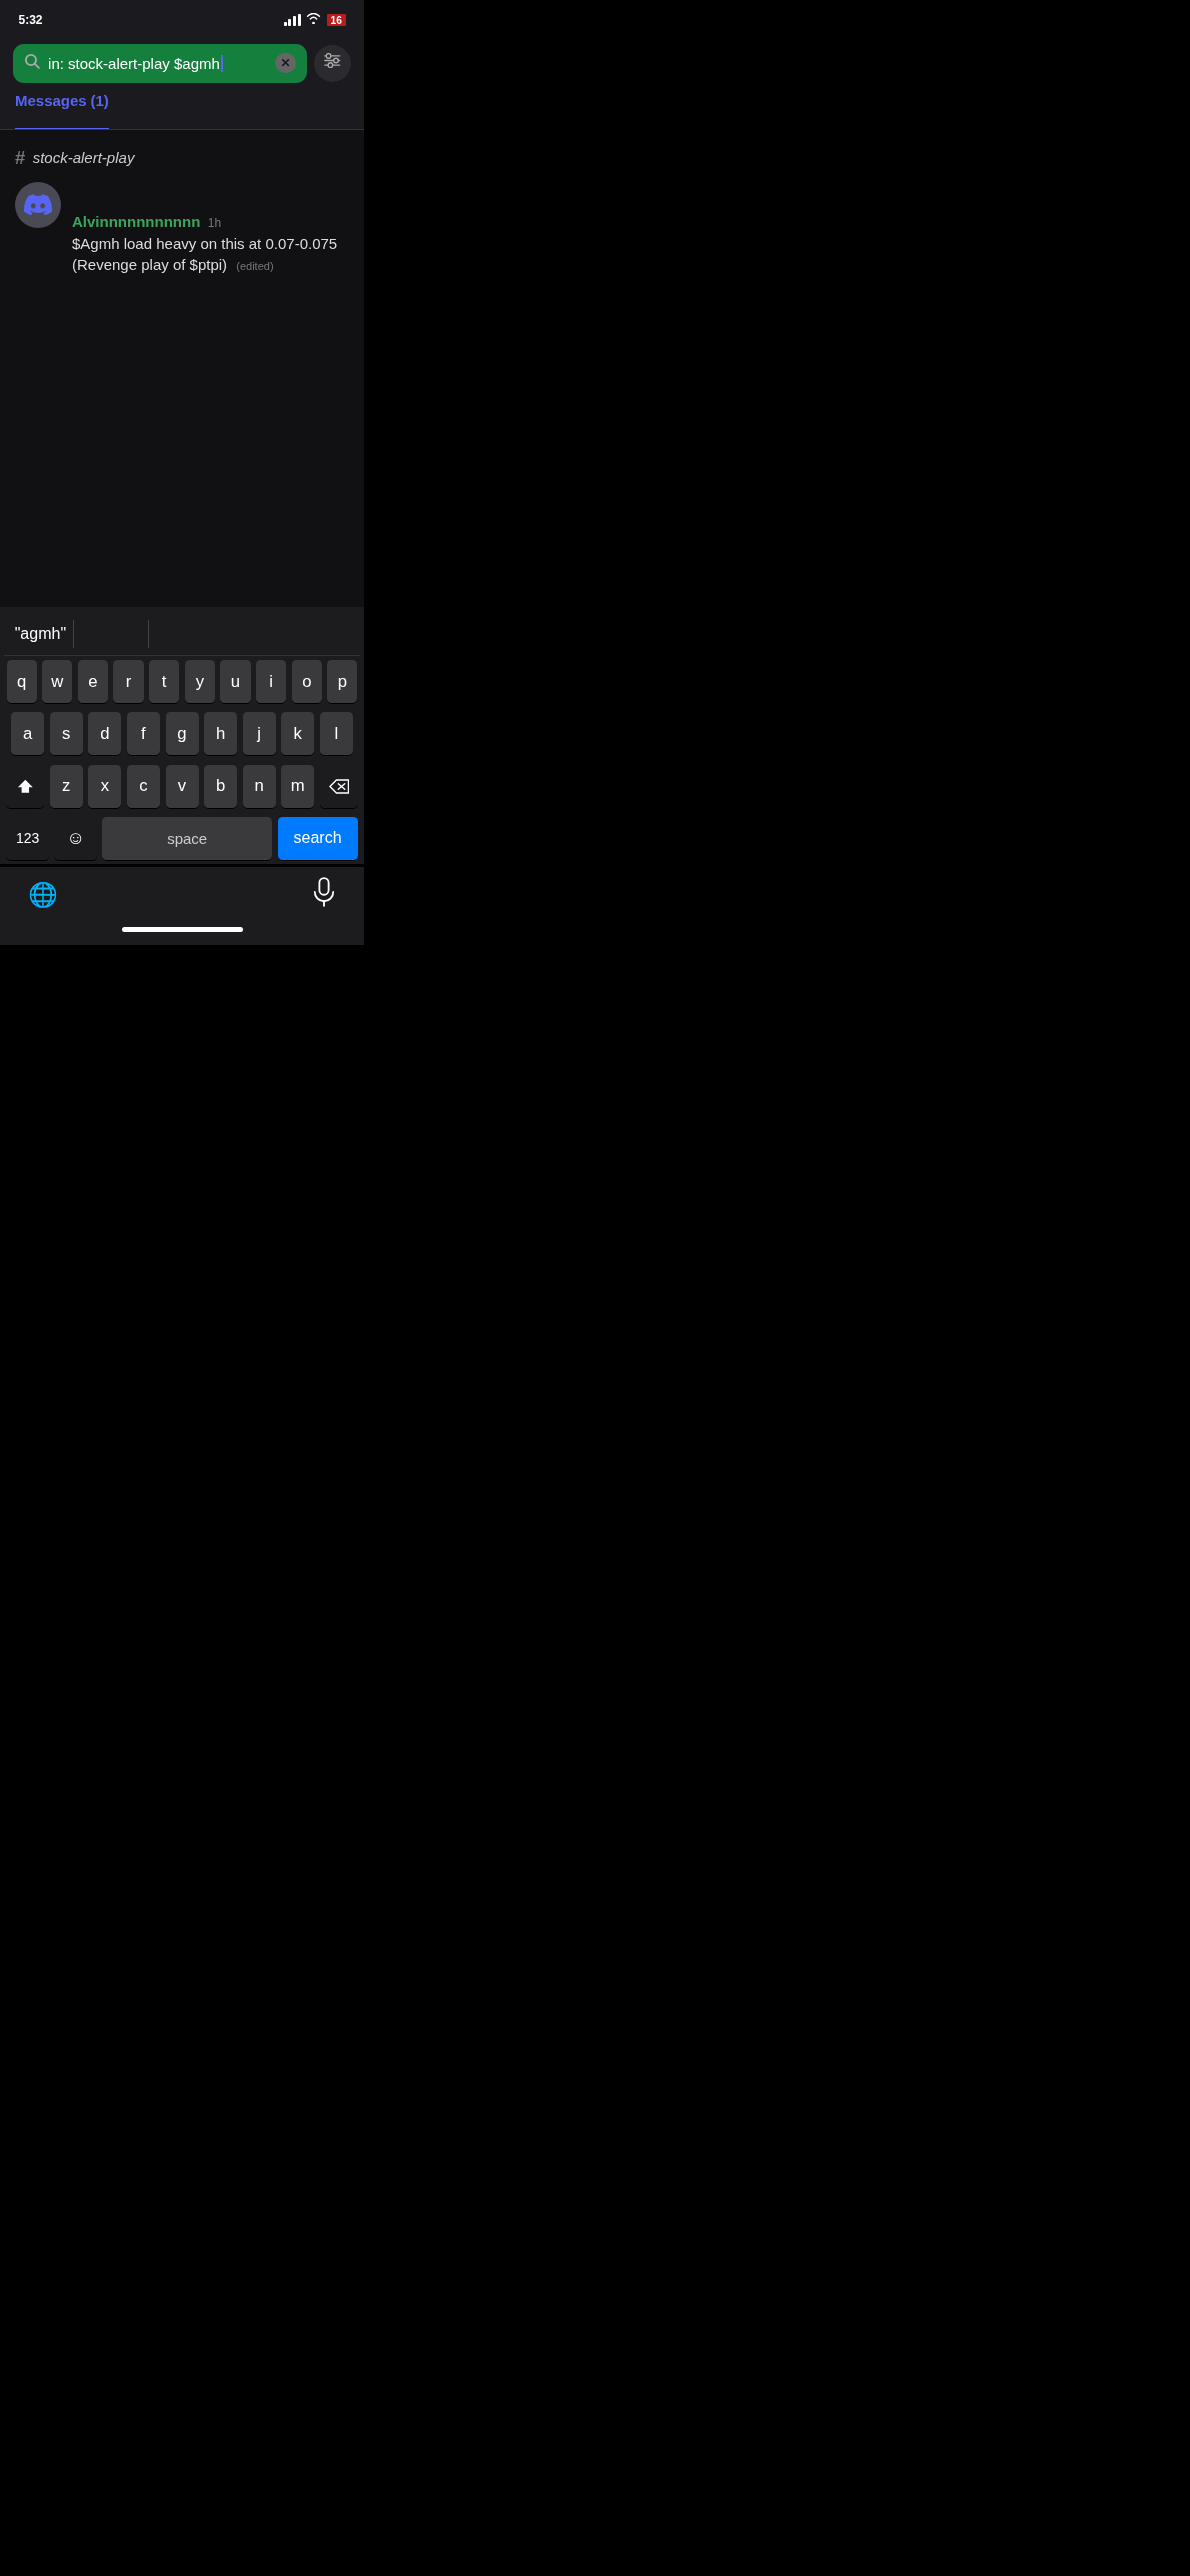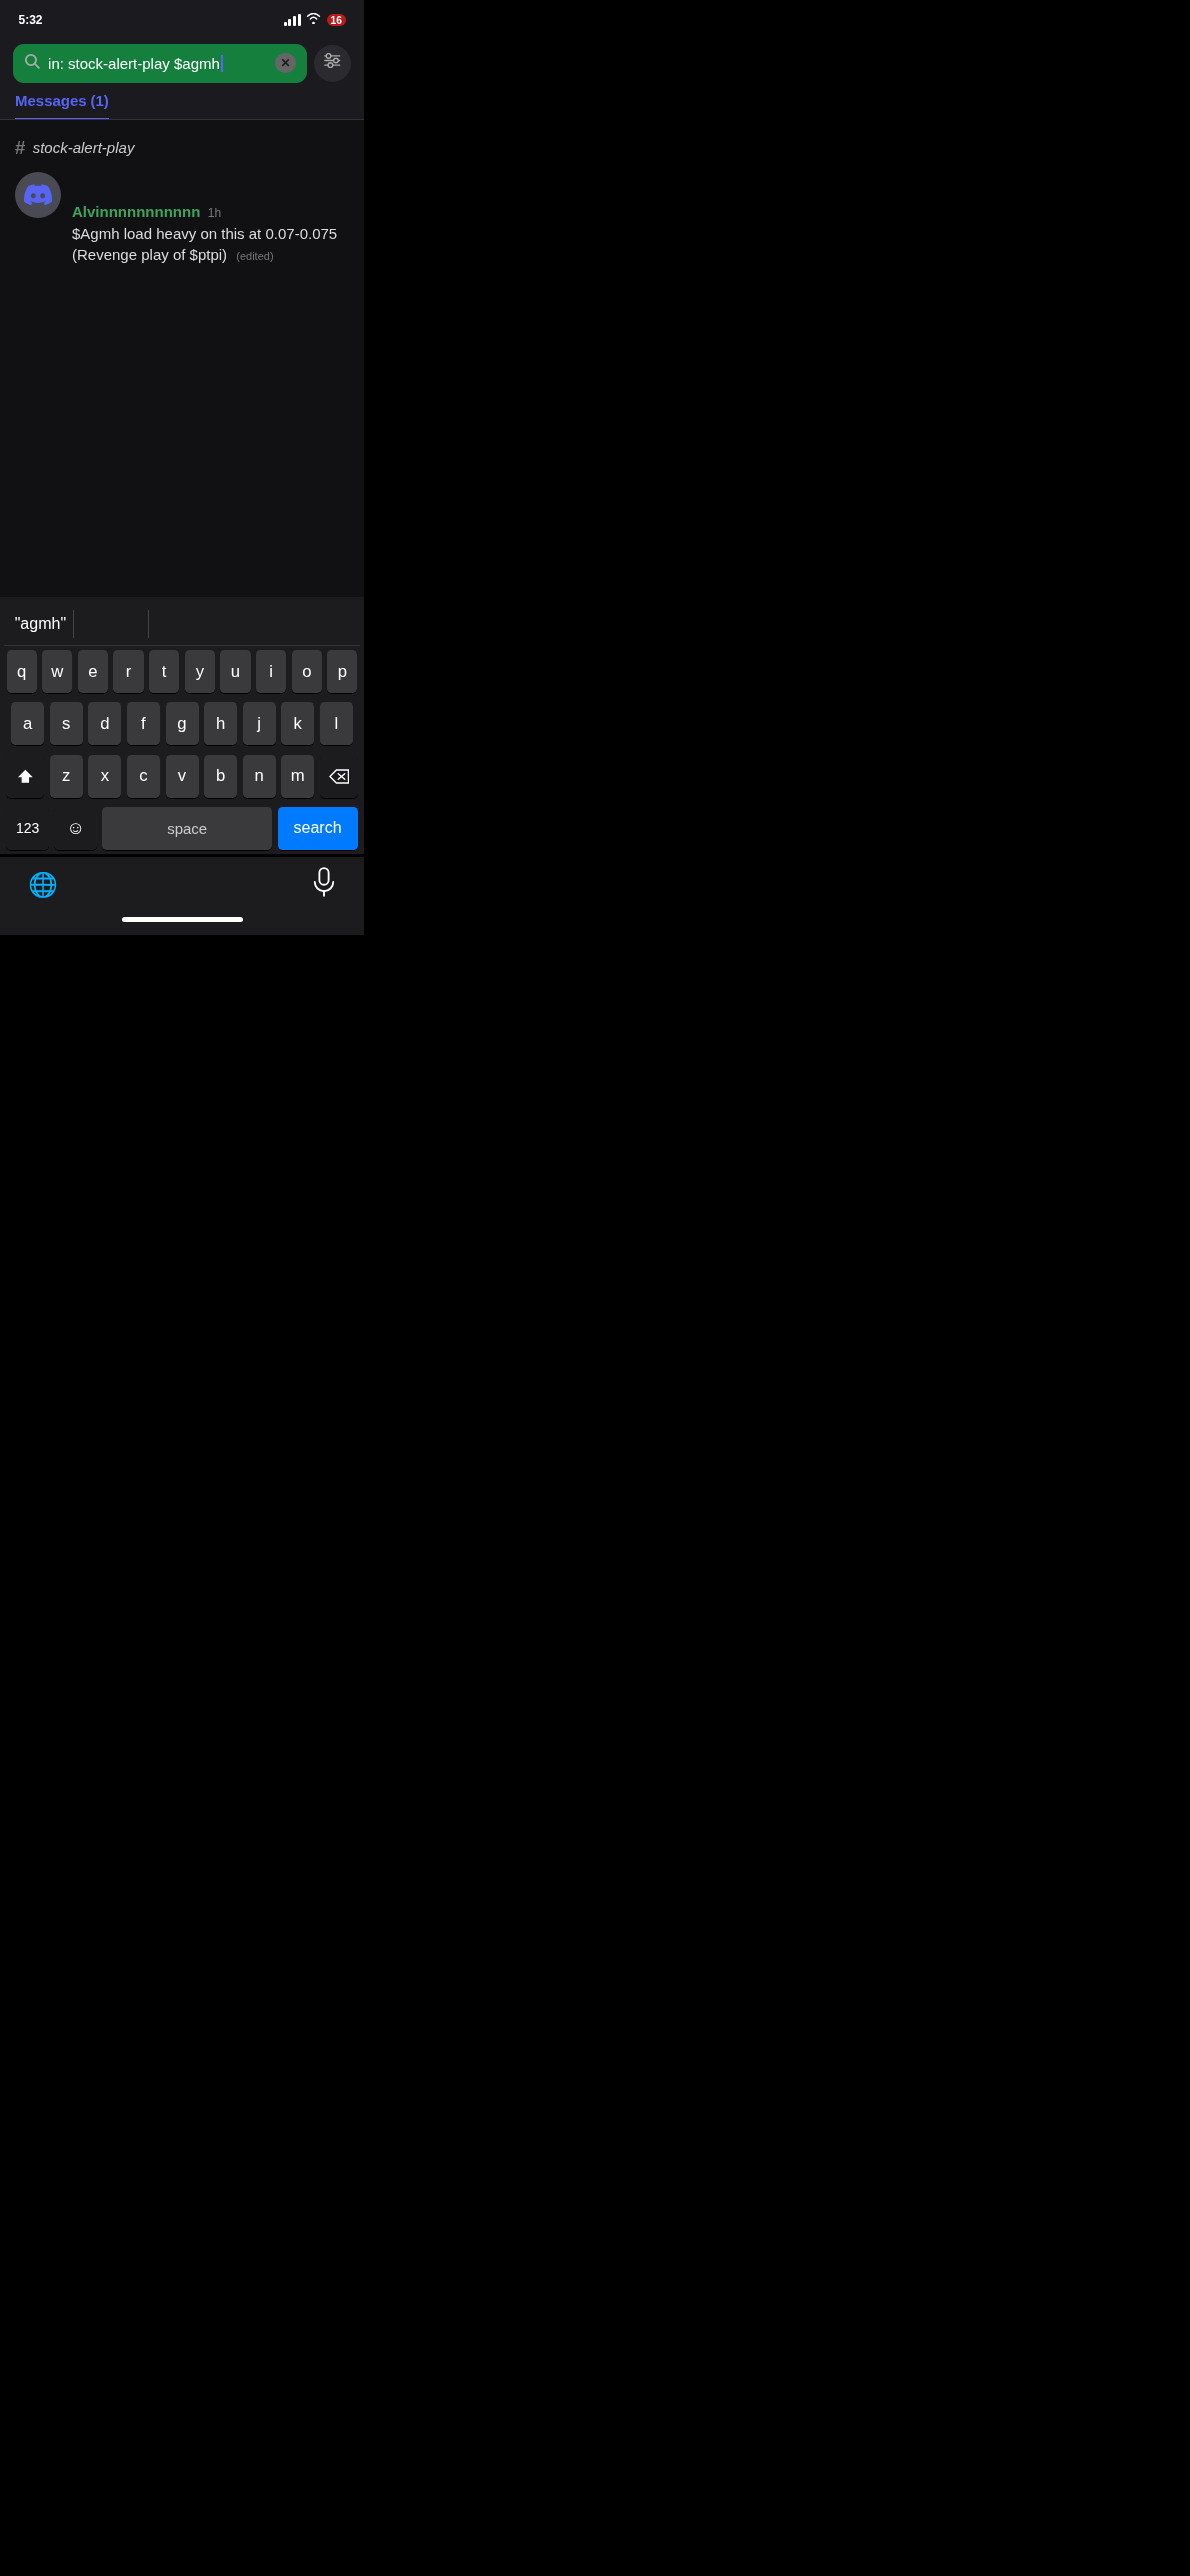--- a/index.html
+++ b/index.html
@@ -45,21 +45,21 @@
     .wifi-icon {
       font-size: 12px;
       color: #fff;
     }
     .battery-badge {
       background: #b91c1c;
       color: #fff;
       font-size: 10.2px;
       font-weight: 700;
       padding: 0.9px 3.7px;
-      border-radius: 6px;
+      border-radius: 1px;
     }
 
     
     .search-container {
       background: #1a1a1f;
       padding: 9.3px 13px 0;
     }
     .search-bar {
       display: flex;
       align-items: center;
@@ -138,21 +138,21 @@
     
     .tabs-container {
       background: #1a1a1f;
       padding: 9.3px 15px 0;
       border-bottom: 0.9px solid #333;
     }
     .tab-item {
       display: inline-flex;
       align-items: center;
       gap: 3.7px;
-      padding-bottom: 9px;
+      padding-bottom: 19px;
       border-bottom: 1.9px solid #5865F2;
       cursor: pointer;
     }
     .tab-label {
       color: #5865F2;
       font-size: 15px;
       font-weight: 600;
     }
     .tab-count {
       color: #5865F2;

